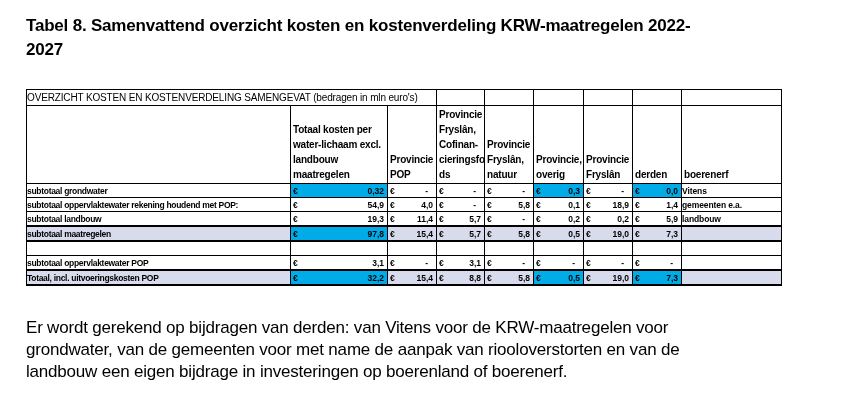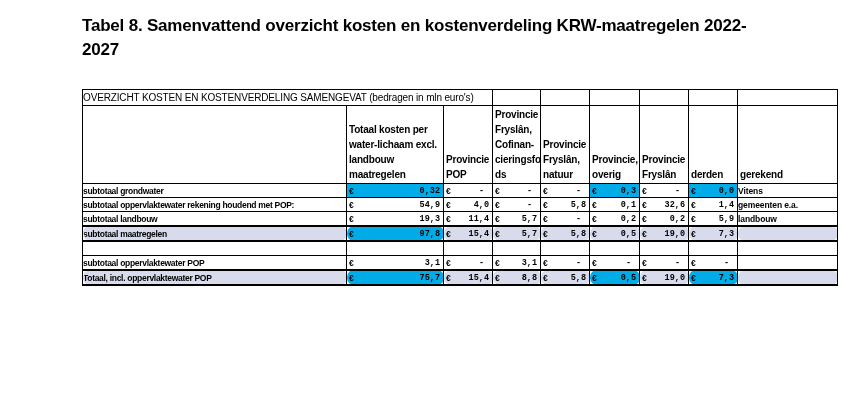--- a/index.html
+++ b/index.html
@@ -3,21 +3,21 @@
 <meta charset="utf-8">
 <style>
   html, body {
     margin: 0; padding: 0;
     width: 844px; height: 412px;
     background: #ffffff;
     color: #000;
     font-family: "Liberation Sans", sans-serif;
     overflow: hidden;
   }
-  .page { padding: 14px 0 0 38px; margin-left: 44px; }
+  .page { padding: 14px 0 0 26px; }
 
   .doc-title {
     margin: 0;
     width: 786px;
     font-size: 17px;
     font-weight: bold;
     line-height: 24px;
     letter-spacing: -0.2px;
     white-space: pre-line;
   }
@@ -56,27 +56,27 @@
     height: 13px;
     font-weight: bold;
     font-size: 8.5px;
   }
   td.label-cell {
     padding-left: 2px;
     letter-spacing: -0.3px;
     white-space: nowrap;
   }
   td.value-cell .euro { float: left; padding-left: 2px; }
-  td.value-cell .num  { float: right; padding-right: 3px; font-family: Liberation Mono, monospace; }
+  td.value-cell .num  { float: right; padding-right: 3px; }
   td.value-cell .num.dash { padding-right: 8px; }
   td.value-cell.hl { background: var(--hl, #00ACE8); }
   td.namelijk-cell { padding-left: 2px; letter-spacing: -0.1px; white-space: nowrap; }
   tr.total td { background: var(--totalbg, #D7DBEC); }
   tr.total td.hl { background: var(--hl, #00ACE8); }
-  tr.total td { border-top-width: 2px; border-bottom-width: 2px; border-radius: 7px; }
+  tr.total td { border-top-width: 2px; border-bottom-width: 2px; }
 
   .body-para {
     margin: 31px 0 0 0;
     width: 770px;
     font-size: 17px;
     line-height: 22px;
     letter-spacing: -0.2px;
     white-space: pre-line;
   }
 </style>
@@ -123,21 +123,21 @@
 cieringsfon
 ds</td>
         <td>Provincie
 Fryslân,
 natuur</td>
         <td>Provincie,
 overig</td>
         <td>Provincie
 Fryslân</td>
         <td>derden</td>
-        <td>gerekend</td>
+        <td>boerenerf</td>
       </tr>
     </thead>
     <tbody>
         <tr class="normal">
           <td class="label-cell">subtotaal grondwater</td>
           <td class="value-cell hl">
             <span class="euro">€</span>
             <span class="num">0,32</span>
           </td>
           <td class="value-cell">
@@ -183,21 +183,21 @@
           <td class="value-cell">
             <span class="euro">€</span>
             <span class="num">5,8</span>
           </td>
           <td class="value-cell">
             <span class="euro">€</span>
             <span class="num">0,1</span>
           </td>
           <td class="value-cell">
             <span class="euro">€</span>
-            <span class="num">32,6</span>
+            <span class="num">18,9</span>
           </td>
           <td class="value-cell">
             <span class="euro">€</span>
             <span class="num">1,4</span>
           </td>
           <td class="namelijk-cell">gemeenten e.a.</td>
         </tr>
         <tr class="normal">
           <td class="label-cell">subtotaal landbouw</td>
           <td class="value-cell">
@@ -299,24 +299,24 @@
             <span class="euro">€</span>
             <span class="num dash">-</span>
           </td>
           <td class="value-cell">
             <span class="euro">€</span>
             <span class="num dash">-</span>
           </td>
           <td class="namelijk-cell"></td>
         </tr>
         <tr class="total">
-          <td class="label-cell">Totaal, incl. oppervlaktewater POP</td>
-          <td class="value-cell hl">
-            <span class="euro">€</span>
-            <span class="num">75,7</span>
+          <td class="label-cell">Totaal, incl. uitvoeringskosten POP</td>
+          <td class="value-cell hl">
+            <span class="euro">€</span>
+            <span class="num">32,2</span>
           </td>
           <td class="value-cell">
             <span class="euro">€</span>
             <span class="num">15,4</span>
           </td>
           <td class="value-cell">
             <span class="euro">€</span>
             <span class="num">8,8</span>
           </td>
           <td class="value-cell">
@@ -333,14 +333,17 @@
           </td>
           <td class="value-cell hl">
             <span class="euro">€</span>
             <span class="num">7,3</span>
           </td>
           <td class="namelijk-cell"></td>
         </tr>
       </tbody>
   </table>
 
+  <p class="body-para">Er wordt gerekend op bijdragen van derden: van Vitens voor de KRW-maatregelen voor
+grondwater, van de gemeenten voor met name de aanpak van riooloverstorten en van de
+landbouw een eigen bijdrage in investeringen op boerenland of boerenerf.</p>
 
 </div>
 
 </body></html>

